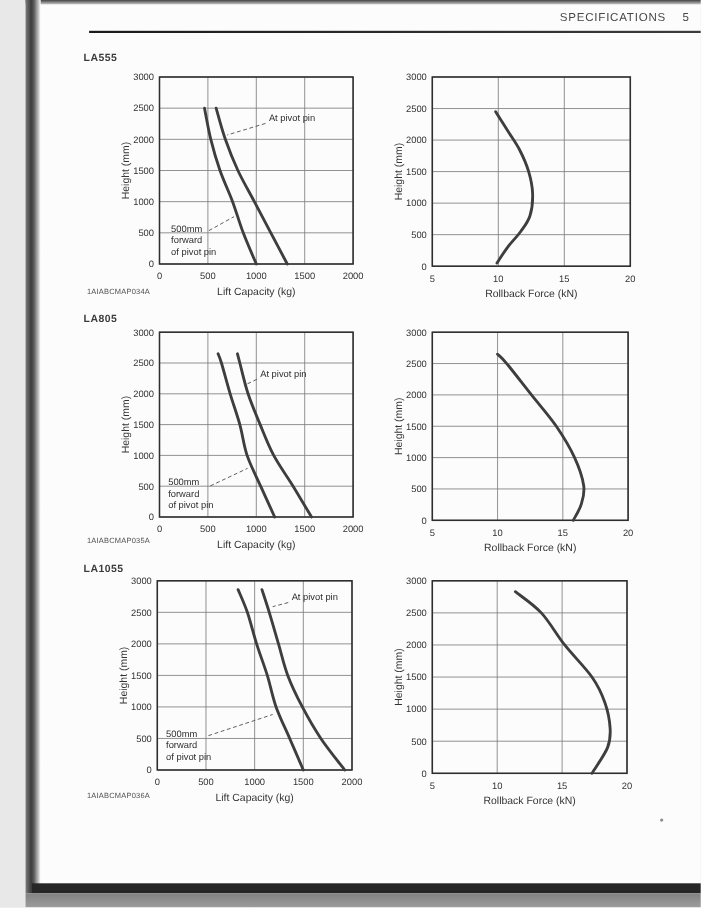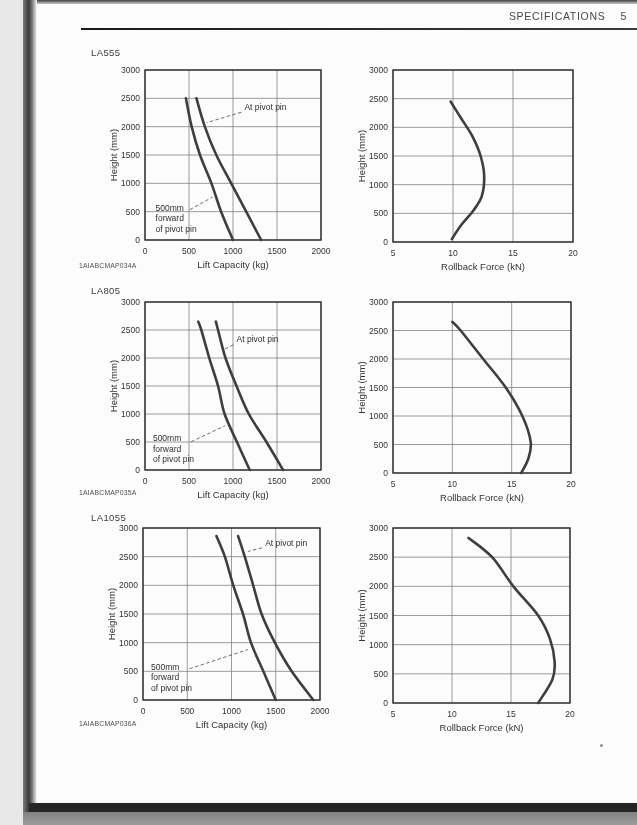--- a/index.html
+++ b/index.html
@@ -11,21 +11,21 @@
         background:linear-gradient(to right,#7d7d7d 0%,#3c3c3c 38%,#585858 55%,#b5b5b5 82%,#fcfcfc 100%);}
   .scan-bottom-bar{position:absolute;left:6px;top:803px;width:631px;height:9px;background:#262626;}
   .scan-bottom-gray{position:absolute;left:0;top:812px;width:637px;height:13px;
         background:linear-gradient(to bottom,#828282,#9c9c9c);}
   .speck{position:absolute;left:577px;top:744px;width:3px;height:3px;border-radius:50%;
         background:#8f8f8f;}
   .header{position:absolute;top:10px;right:33px;display:flex;gap:15px;align-items:baseline;
         font-size:10.5px;letter-spacing:.7px;color:#474747;}
   .rule{position:absolute;left:58px;top:28px;width:574px;height:2px;
         background:linear-gradient(to right,#1a1a1a,#3d3d3d);}
-  .model{position:absolute;left:68px;font-size:9.5px;font-weight:normal;letter-spacing:.4px;color:#3c3c3c;}
+  .model{position:absolute;left:53px;font-size:9.5px;font-weight:bold;letter-spacing:.4px;color:#3c3c3c;}
   .fcode{position:absolute;left:56px;font-size:6.8px;letter-spacing:.2px;color:#4f4f4f;}
   svg.chart{position:absolute;overflow:visible;font-family:"Liberation Sans",sans-serif;}
   svg.chart .grid{stroke:#7b7b7b;stroke-width:.75;}
   svg.chart .frame{fill:none;stroke:#2e2e2e;stroke-width:1.4;}
   svg.chart .curve{fill:none;stroke:#3e3e3e;stroke-width:2.6;stroke-linecap:round;stroke-linejoin:round;}
   svg.chart .leader{stroke:#4a4a4a;stroke-width:.8;stroke-dasharray:3.5 2.4;}
   svg.chart .tick{font-size:8.5px;fill:#333;}
   svg.chart .axis{font-size:9.5px;fill:#333;}
   svg.chart .ann{font-size:8.5px;fill:#2f2f2f;}
 </style>

